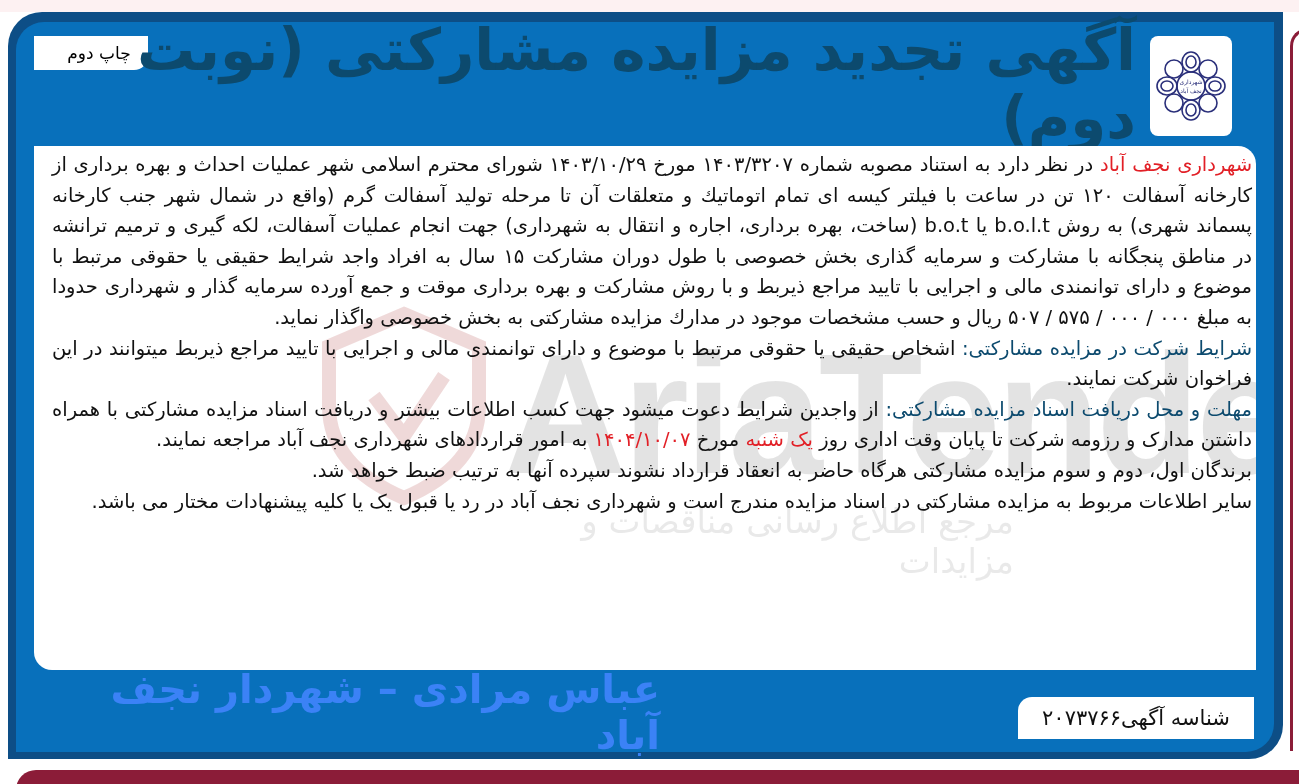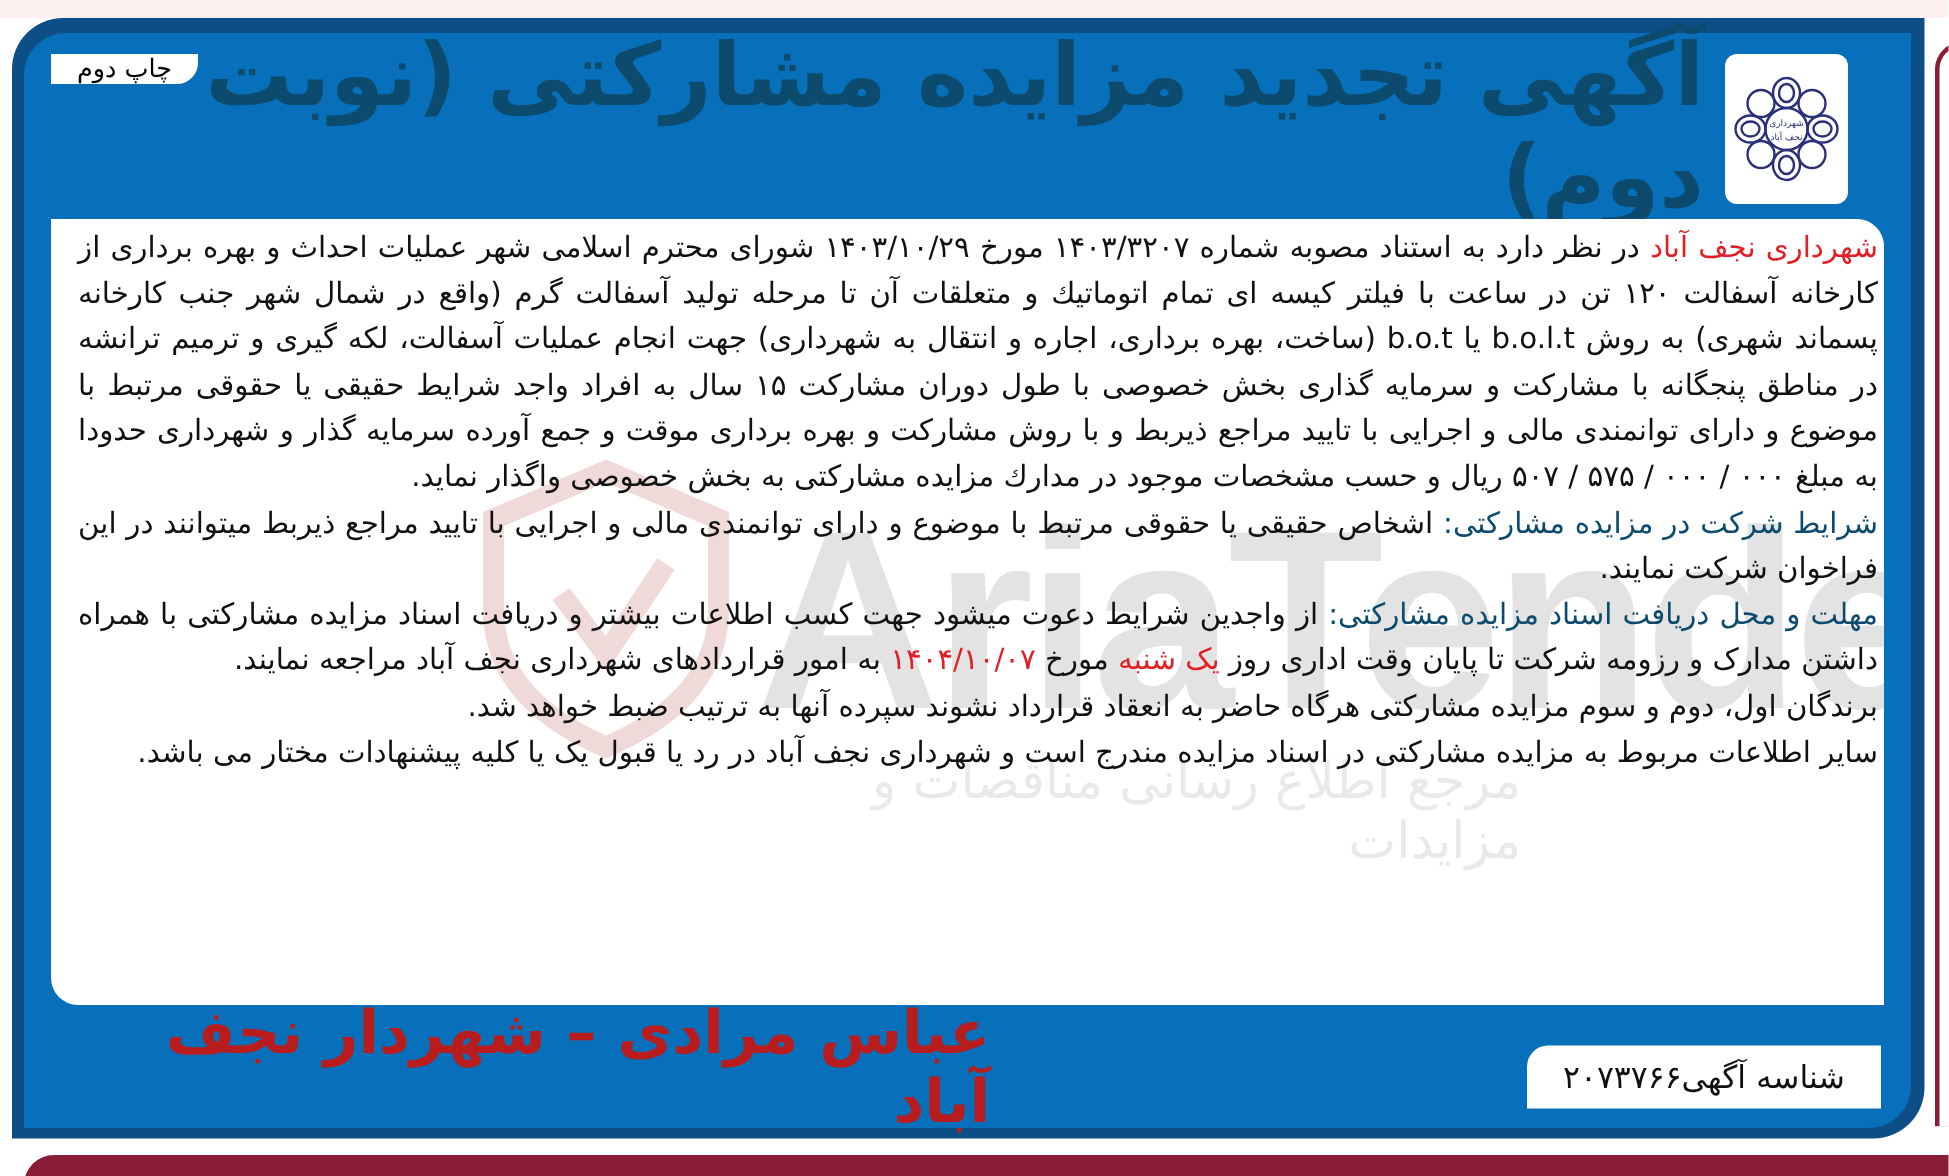--- a/index.html
+++ b/index.html
@@ -21,24 +21,24 @@
   }
   .outer {
     position:absolute; left:8px; top:12px; width:1275px; height:747px;
     background:#0d4e86; border-radius:34px 0 34px 0;
   }
   .panel {
     position:absolute; left:16px; top:22px; width:1258px; height:730px;
     background:#0870bb; border-radius:28px 0 28px 0;
   }
   .print-badge {
-    position:absolute; left:34px; top:36px; width:98px; height:20px;
+    position:absolute; left:34px; top:36px; width:98px; height:34px;
     background:#fff; border-radius:0 0 14px 0;
     display:flex; align-items:center; justify-content:center;
-    font-size:17px; color:#000; direction:rtl;
+    font-size:17px; color:#000; direction:rtl;padding-left:16px;
   }
   .title {
     position:absolute; left:136px; top:30px; width:1000px; height:108px;
     display:flex; align-items:center; justify-content:center;
     direction:rtl; color:#0c4a6e; font-weight:bold; font-size:58px;
     font-family:"DejaVu Sans", sans-serif; letter-spacing:-1px;
   }
   .logo-box {
     position:absolute; left:1150px; top:36px; width:82px; height:100px;
     background:#fff; border-radius:8px;
@@ -64,21 +64,21 @@
     position:absolute; left:18px; top:4px; width:1200px;
     direction:rtl; text-align:justify; text-align-last:right;
     font-size:19.5px; line-height:30.6px; color:#111;
     font-family:"DejaVu Sans", sans-serif;
   }
   .text p { margin:0; }
   .red { color:#e21f26; }
   .cyan { color:#0c4a6e; }
   .footer-name {
     position:absolute; left:40px; top:680px; width:620px; height:64px;
-    direction:rtl; color:#b91c1c; font-weight:bold; font-size:40px;
+    direction:rtl; color:#3b82f6; font-weight:bold; font-size:40px;
     display:flex; align-items:center; justify-content:center;
   }
   .ad-id {
     position:absolute; left:1018px; top:697px; width:236px; height:42px;
     background:#fff; border-radius:14px 0 0 0;
     display:flex; align-items:center; justify-content:center;
     direction:rtl; font-size:21px; color:#111;
   }
 </style>
 </head>

